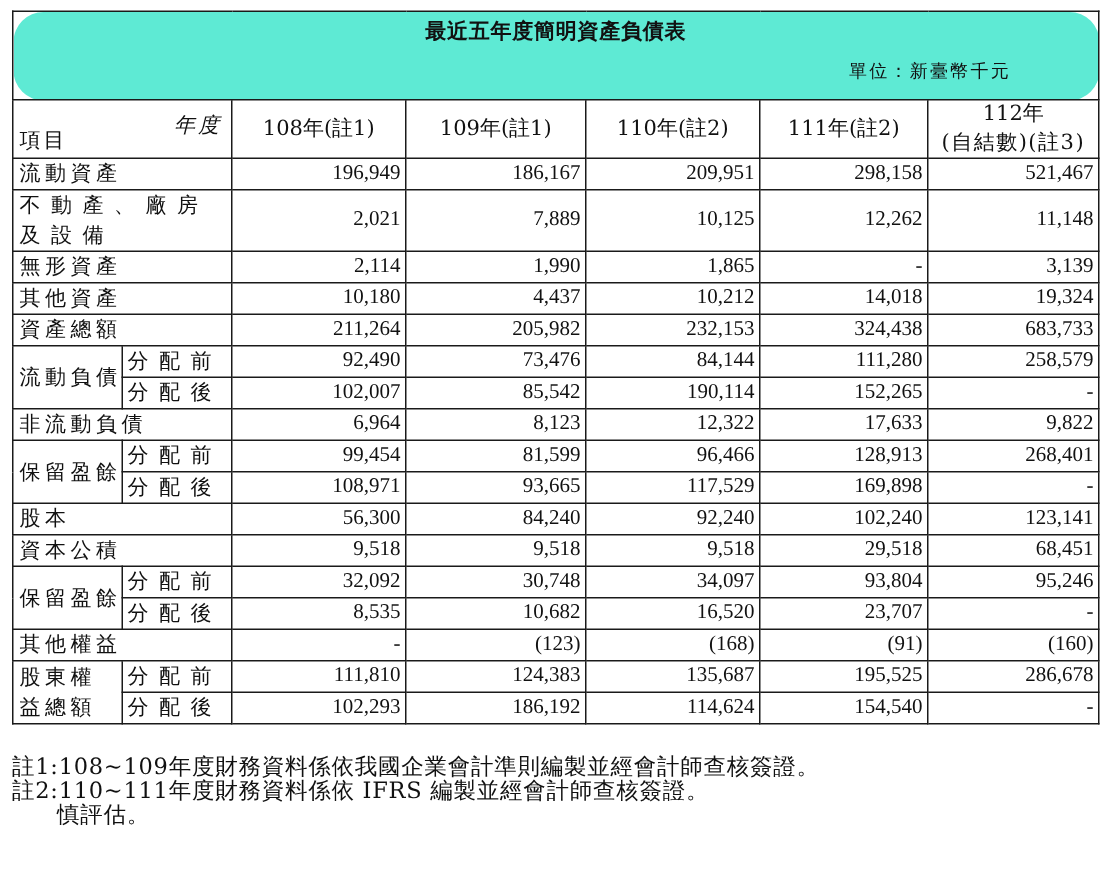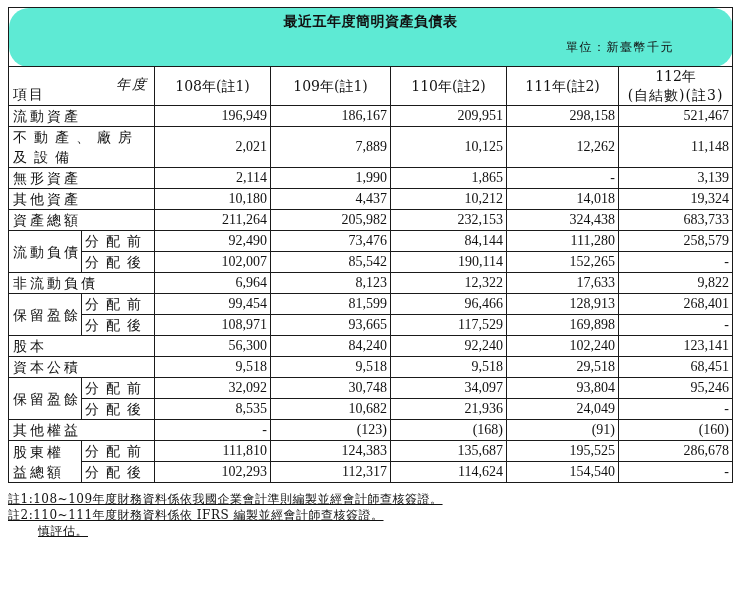--- a/index.html
+++ b/index.html
@@ -97,26 +97,25 @@
     padding-left: 3px !important;
   }
   .num {
     text-align: right;
     font-family: "Liberation Serif", "DejaVu Serif", serif;
     font-size: 15px;
     padding-right: 3px !important;
   }
   .tall td { height: 42px; }
   .notes {
-    margin-top: 8px;
-    font-size: 12px;
+    margin-top: 20px;
+    font-size: 15px;
     line-height: 16px;
     letter-spacing: 0.5px;
     padding-left: 0;
-    text-decoration: underline;
   }
   .notes .note {
     display: block;
     white-space: nowrap;
   }
   .notes .indent {
     padding-left: 30px;
   }
 </style>
 </head>
@@ -269,22 +268,22 @@
       <td class="num">32,092</td>
       <td class="num">30,748</td>
       <td class="num">34,097</td>
       <td class="num">93,804</td>
       <td class="num">95,246</td>
     </tr>
     <tr>
       <td class="sub">分配後</td>
       <td class="num">8,535</td>
       <td class="num">10,682</td>
-      <td class="num">21,936</td>
-      <td class="num">24,049</td>
+      <td class="num">16,520</td>
+      <td class="num">23,707</td>
       <td class="num">-</td>
     </tr>
 
     <tr>
       <td colspan="2" class="lbl">其他權益</td>
       <td class="num">-</td>
       <td class="num">(123)</td>
       <td class="num">(168)</td>
       <td class="num">(91)</td>
       <td class="num">(160)</td>
@@ -295,21 +294,21 @@
       <td class="sub">分配前</td>
       <td class="num">111,810</td>
       <td class="num">124,383</td>
       <td class="num">135,687</td>
       <td class="num">195,525</td>
       <td class="num">286,678</td>
     </tr>
     <tr>
       <td class="sub">分配後</td>
       <td class="num">102,293</td>
-      <td class="num">112,317</td>
+      <td class="num">186,192</td>
       <td class="num">114,624</td>
       <td class="num">154,540</td>
       <td class="num">-</td>
     </tr>
   </tbody>
     </table>
 
   <div class="notes">
     <span class="note">註1:108~109年度財務資料係依我國企業會計準則編製並經會計師查核簽證。</span>
     <span class="note">註2:110~111年度財務資料係依 IFRS 編製並經會計師查核簽證。</span>

